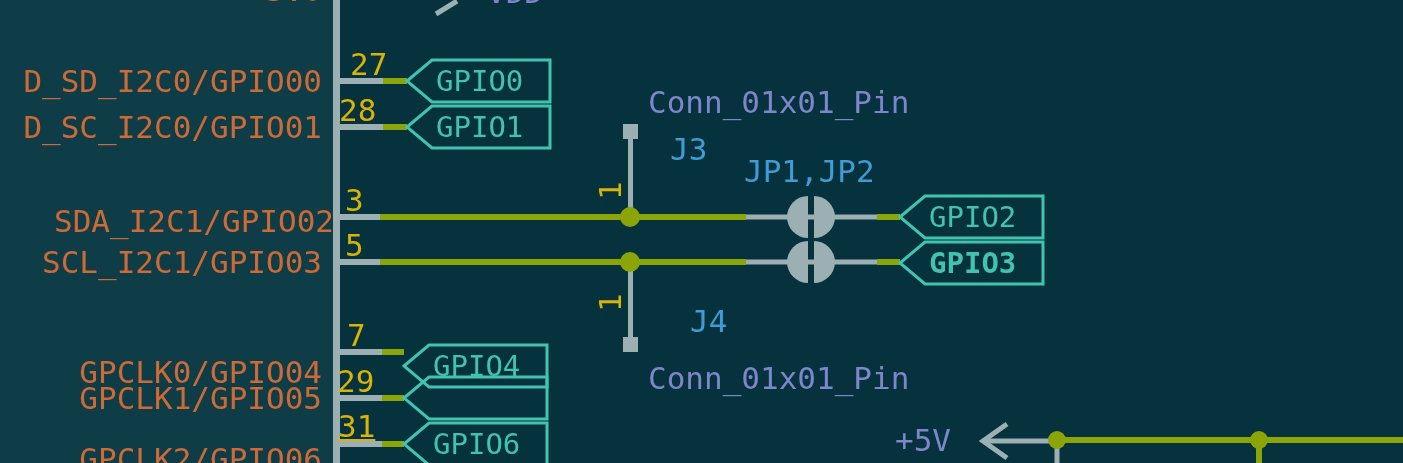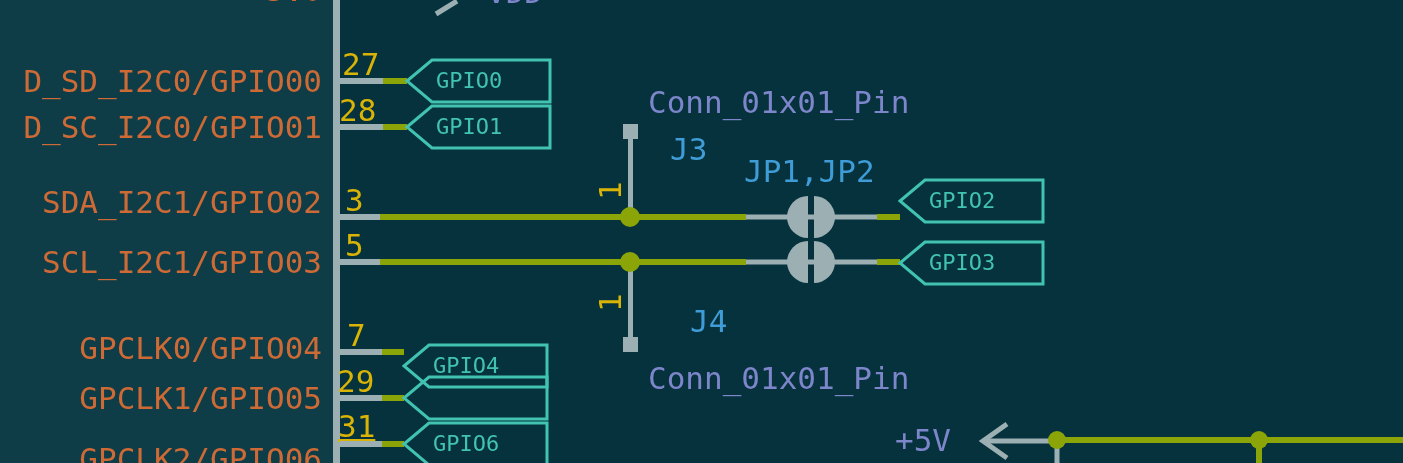--- a/index.html
+++ b/index.html
@@ -31,48 +31,48 @@
     font-size:31px;color:var(--pin_number_yellow,#d9b306);
     white-space:nowrap;
   }
   .pinnum.vert{transform:rotate(-90deg);transform-origin:center center;}
   
   .glabel{position:absolute;width:148px;height:46px;}
   .glabel svg{position:absolute;left:0;top:0;}
   .glabel polygon{fill:none;stroke:var(--label_teal,#42c3b2);stroke-width:3;}
   .glabel span{
     position:absolute;left:31px;top:0;height:28px;line-height:46px;
-    font-size:22px;color:var(--label_teal,#42c3b2);white-space:nowrap;
+    font-size:29px;color:var(--label_teal,#42c3b2);white-space:nowrap;
   }
   .refdes{position:absolute;font-size:31px;line-height:36px;color:var(--ref_blue,#3f9cd6);white-space:nowrap;}
   .value{position:absolute;font-size:31px;line-height:36px;color:var(--value_purple,#7e86cb);white-space:nowrap;}
   .wire-layer{position:absolute;left:0;top:0;}
   .wire{stroke:var(--wire_green,#8ba509);stroke-width:6;fill:none;}
   .graywire{stroke:var(--outline_gray,#9cb0b4);stroke-width:5;fill:none;}
   .junction{fill:var(--wire_green,#8ba509);stroke:none;}
   .jumper-half{fill:var(--outline_gray,#9cb0b4);stroke:none;}
   .pincap{fill:var(--outline_gray,#9cb0b4);stroke:none;}
 </style>
 </head>
 <body>
 
 <div id="canvas">
 
   <div class="abs body"></div>
 
   <div class="pinname" style="top:-30px;">5V0</div>
   <div class="pinname" style="top:61px;">D_SD_I2C0/GPIO00</div>
   <div class="pinname" style="top:107px;">D_SC_I2C0/GPIO01</div>
-  <div class="pinname" style="top:182px;">SDA_I2C1/GPIO02</div>
+  <div class="pinname" style="top:201px;margin-left:12px;">SDA_I2C1/GPIO02</div>
   <div class="pinname" style="top:242px;padding-left:20px;">SCL_I2C1/GPIO03</div>
-  <div class="pinname" style="top:328px;">GPCLK0/GPIO04</div>
+  <div class="pinname" style="top:352px;">GPCLK0/GPIO04</div>
   <div class="pinname" style="top:378px;">GPCLK1/GPIO05</div>
   <div class="pinname" style="top:439px;">GPCLK2/GPIO06</div>
 
-  <div class="pinnum" style="left:342px;top:49px;text-align:center;">27</div>
+  <div class="pinnum" style="left:350px;top:49px;text-align:center;">27</div>
   <div class="pinnum" style="left:339px;top:95px;">28</div>
   <div class="pinnum" style="left:345px;top:185px;">3</div>
   <div class="pinnum" style="left:345px;top:230px;">5</div>
   <div class="pinnum" style="left:347px;top:320px;">7</div>
   <div class="pinnum" style="left:337px;top:366px;">29</div>
   <div class="pinnum" style="left:338px;top:411px;text-decoration:underline;">31</div>
 
   <div class="pinnum vert" style="left:596px;top:171px;width:28px;">1</div>
   <div class="pinnum vert" style="left:596px;top:283px;width:28px;">1</div>
 
@@ -150,27 +150,27 @@
         <polygon points="2,23 27,2 145,2 145,44 27,44"></polygon>
       </svg>
     <span>GPIO0</span>
   </div>
   <div class="glabel" style="left:405px;top:104px;">
     <svg width="148" height="46" viewBox="0 0 148 46">
         <polygon points="2,23 27,2 145,2 145,44 27,44"></polygon>
       </svg>
     <span>GPIO1</span>
   </div>
-  <div class="glabel" style="left:898px;top:178px;">
+  <div class="glabel" style="left:898px;top:194px;">
     <svg width="148" height="46" viewBox="0 0 148 46">
         <polygon points="2,23 27,2 145,2 145,44 27,44"></polygon>
       </svg>
     <span>GPIO2</span>
   </div>
-  <div class="glabel" style="left:898px;top:240px;">
+  <div class="glabel" style="left:898px;top:240px;font-weight:bold;">
     <svg width="148" height="46" viewBox="0 0 148 46">
         <polygon points="2,23 27,2 145,2 145,44 27,44"></polygon>
       </svg>
     <span>GPIO3</span>
   </div>
   <div class="glabel" style="left:402px;top:343px;">
     <svg width="148" height="46" viewBox="0 0 148 46">
         <polygon points="2,23 27,2 145,2 145,44 27,44"></polygon>
       </svg>
     <span>GPIO4</span>

